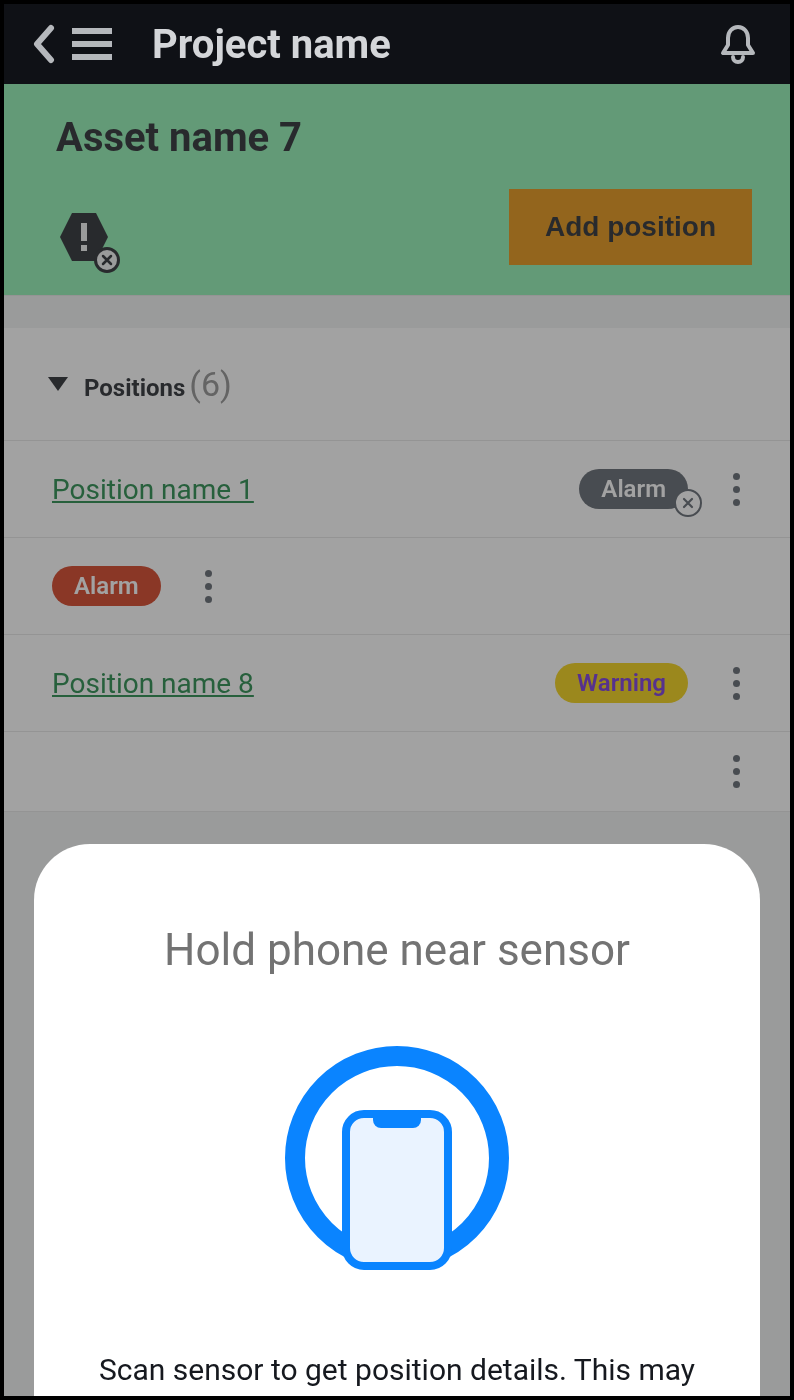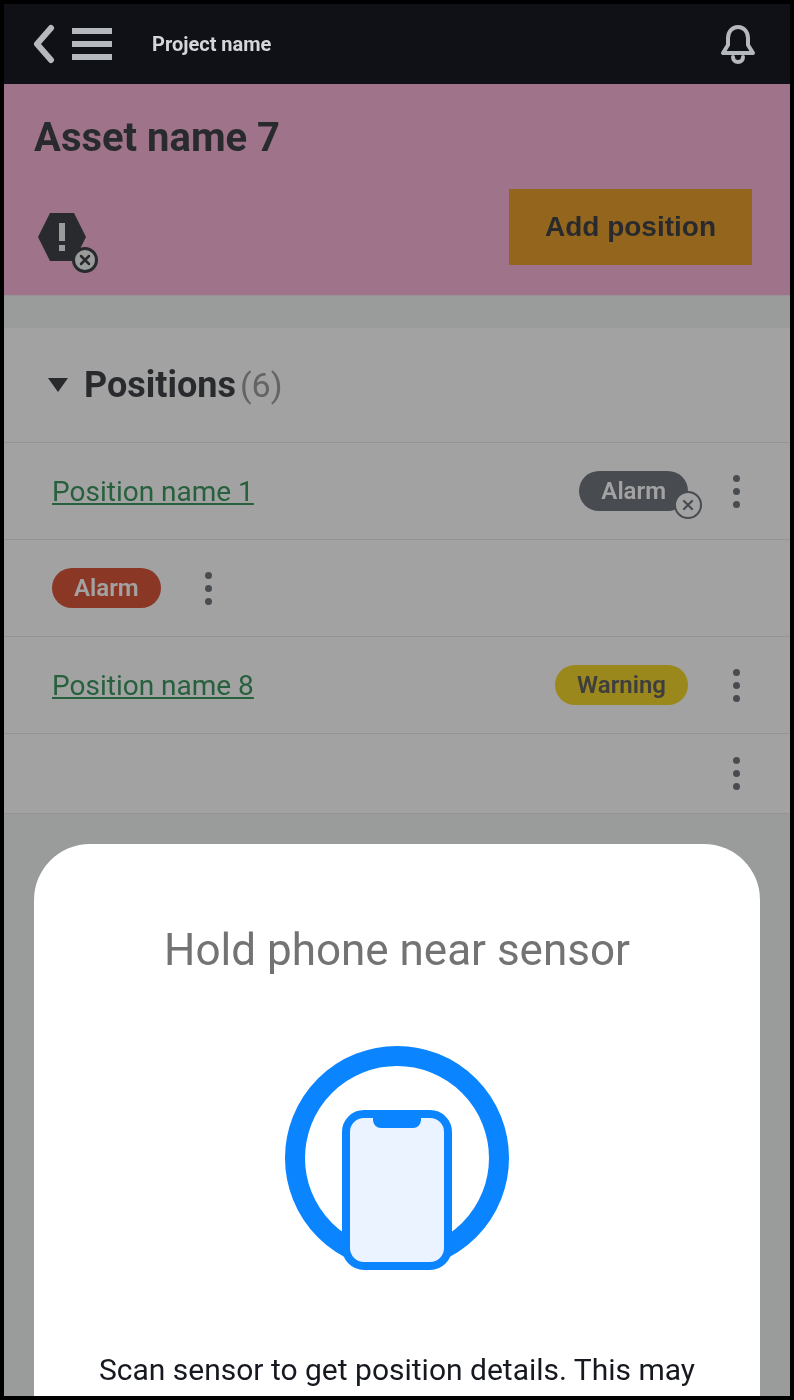--- a/index.html
+++ b/index.html
@@ -30,39 +30,39 @@
     display:flex; align-items:center; justify-content:center;
     color:#b5b8bc;
   }
   .topbar .menu {
     width: 48px; height: 48px;
     display:flex; align-items:center; justify-content:center;
     color:#b5b8bc; margin-left:4px;
   }
   .topbar .title {
     color:#d4d6d9;
-    font-size: 20px;
+    font-size: 40px;
     font-weight: 700;
     margin-left: 36px;
   }
   .topbar .spacer { flex:1; }
   .topbar .bell {
     width:48px;height:48px;
     display:flex;align-items:center;justify-content:center;
     color:#b5b8bc;
   }
   .content {
     flex:1;
     background:#f0f1f2;
     overflow:hidden;
     position:relative;
   }
   .asset-header {
-    background:#f9a8d4;
-    padding: 30px 38px 30px 30px;
+    background:#86efac;
+    padding: 30px 38px 30px 52px;
     border-bottom:1px solid #e5e5e5;
   }
   .asset-title {
     font-size: 40px;
     font-weight: 700;
     color:#16191f;
   }
   .asset-row {
     margin-top: 28px;
     display:flex;
@@ -92,21 +92,21 @@
     gap:16px;
     border-bottom:1px solid #e5e5e5;
   }
   .caret {
     width:0;height:0;
     border-left:10px solid transparent;
     border-right:10px solid transparent;
     border-top:14px solid #16191f;
   }
   .section-title {
-    font-size:36px;
+    font-size:24px;
     font-weight:700;
     color:#16191f;
   }
   .section-count {
     font-size:34px;
     color:#888;
     font-weight:400;
   }
   .pos-row {
     display:flex;
@@ -122,21 +122,21 @@
     text-decoration:underline;
   }
   .badge {
     border-radius: 26px;
     padding: 6px 22px;
     font-size:24px;
     font-weight:600;
   }
   .badge.alarm-dark { background:#545b64; color:#fff; }
   .badge.alarm-red { background:#d13212; color:#fff; }
-  .badge.warning { background:#f2cd00; color:#404040; }
+  .badge.warning { background:#f2cd00; color:#6d28d9; }
   .badge-wrap { position:relative; display:inline-block; }
   .badge-x {
     position:absolute;
     right:-14px; bottom:-14px;
     width:28px;height:28px;
     border-radius:50%;
     background:#fff;
     border:2px solid #545b64;
     display:flex;align-items:center;justify-content:center;
     font-size:16px;

